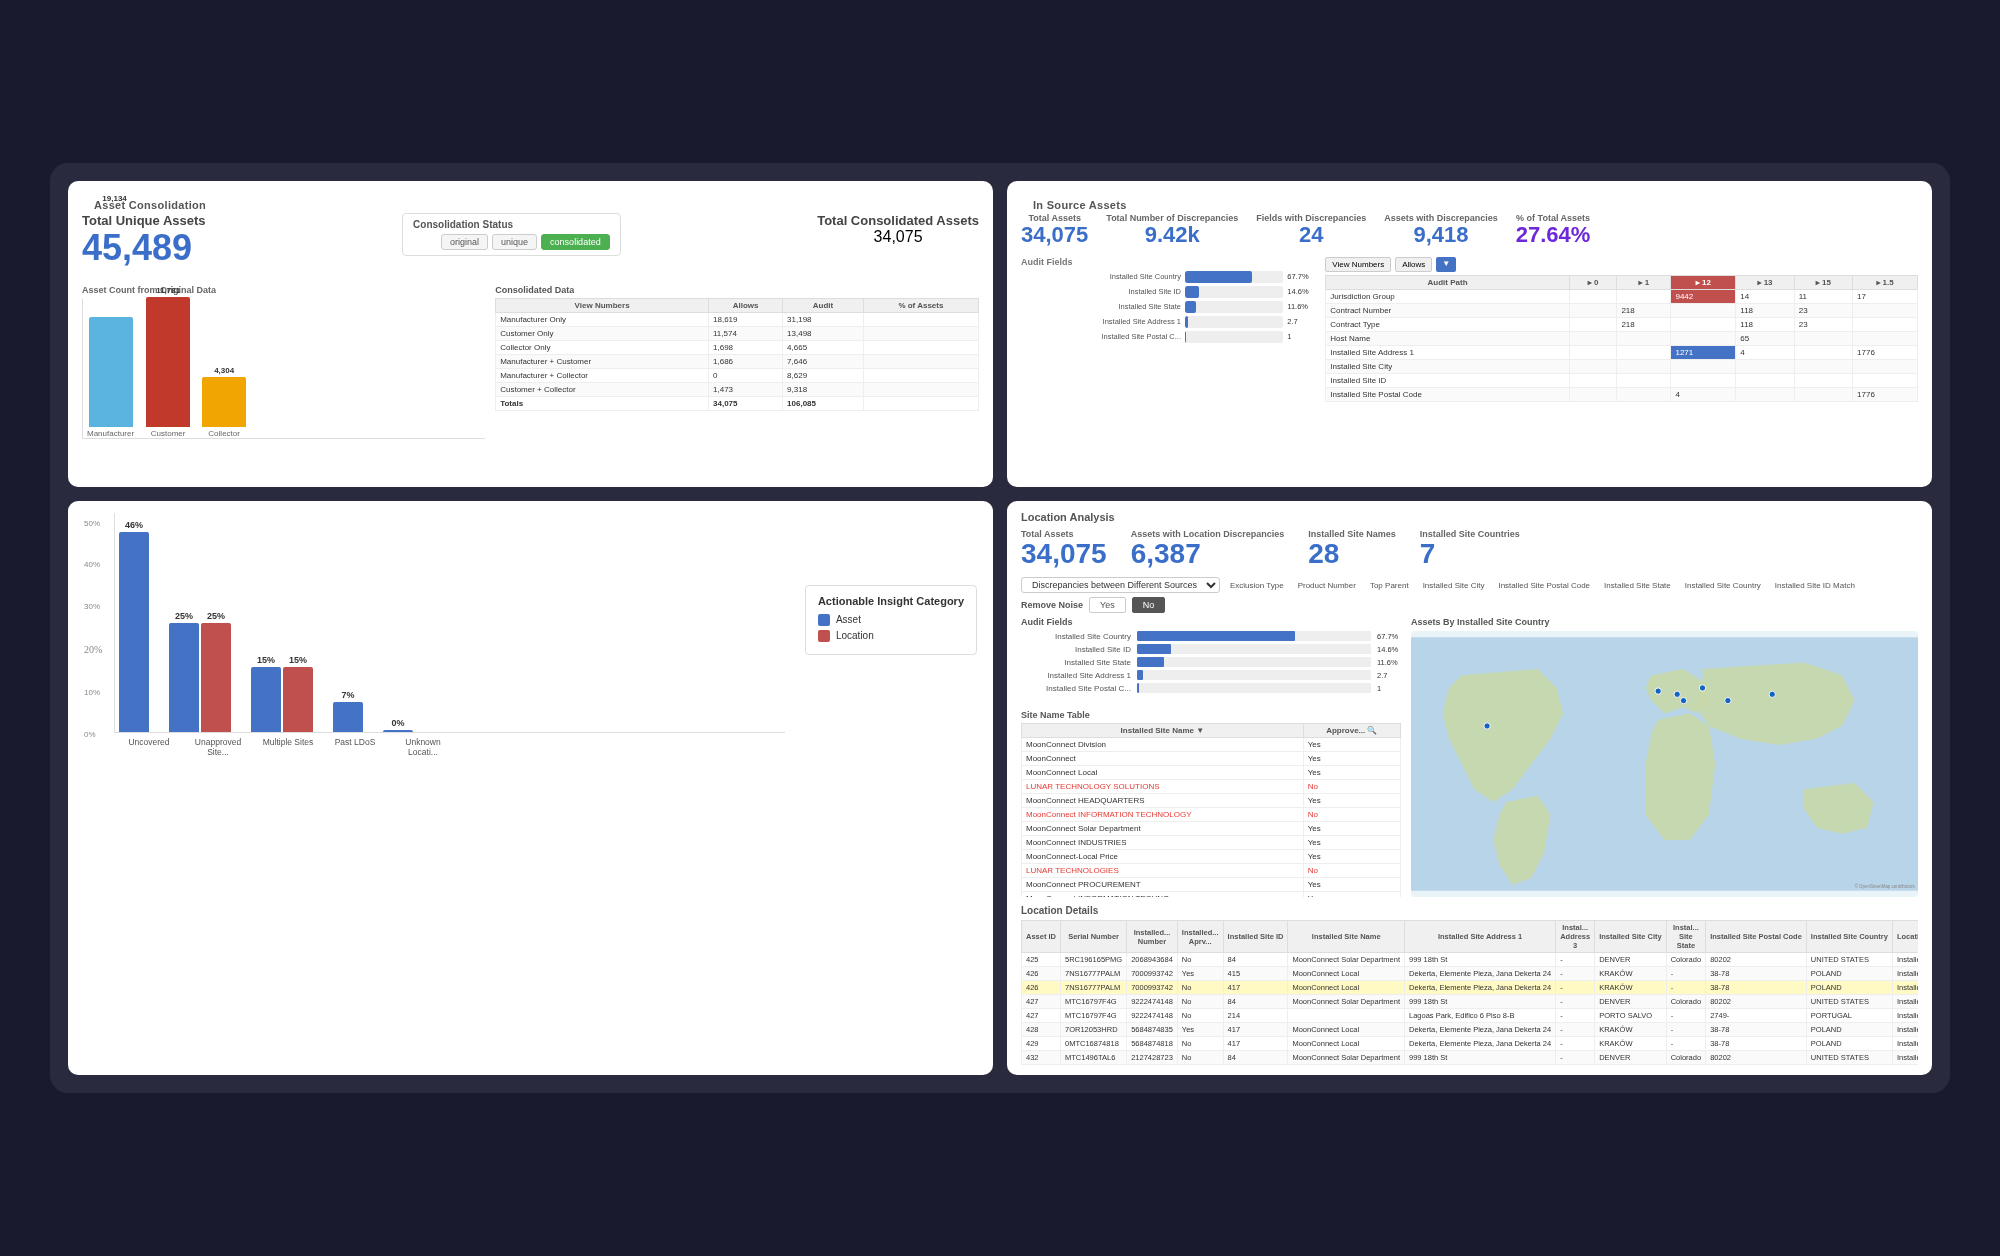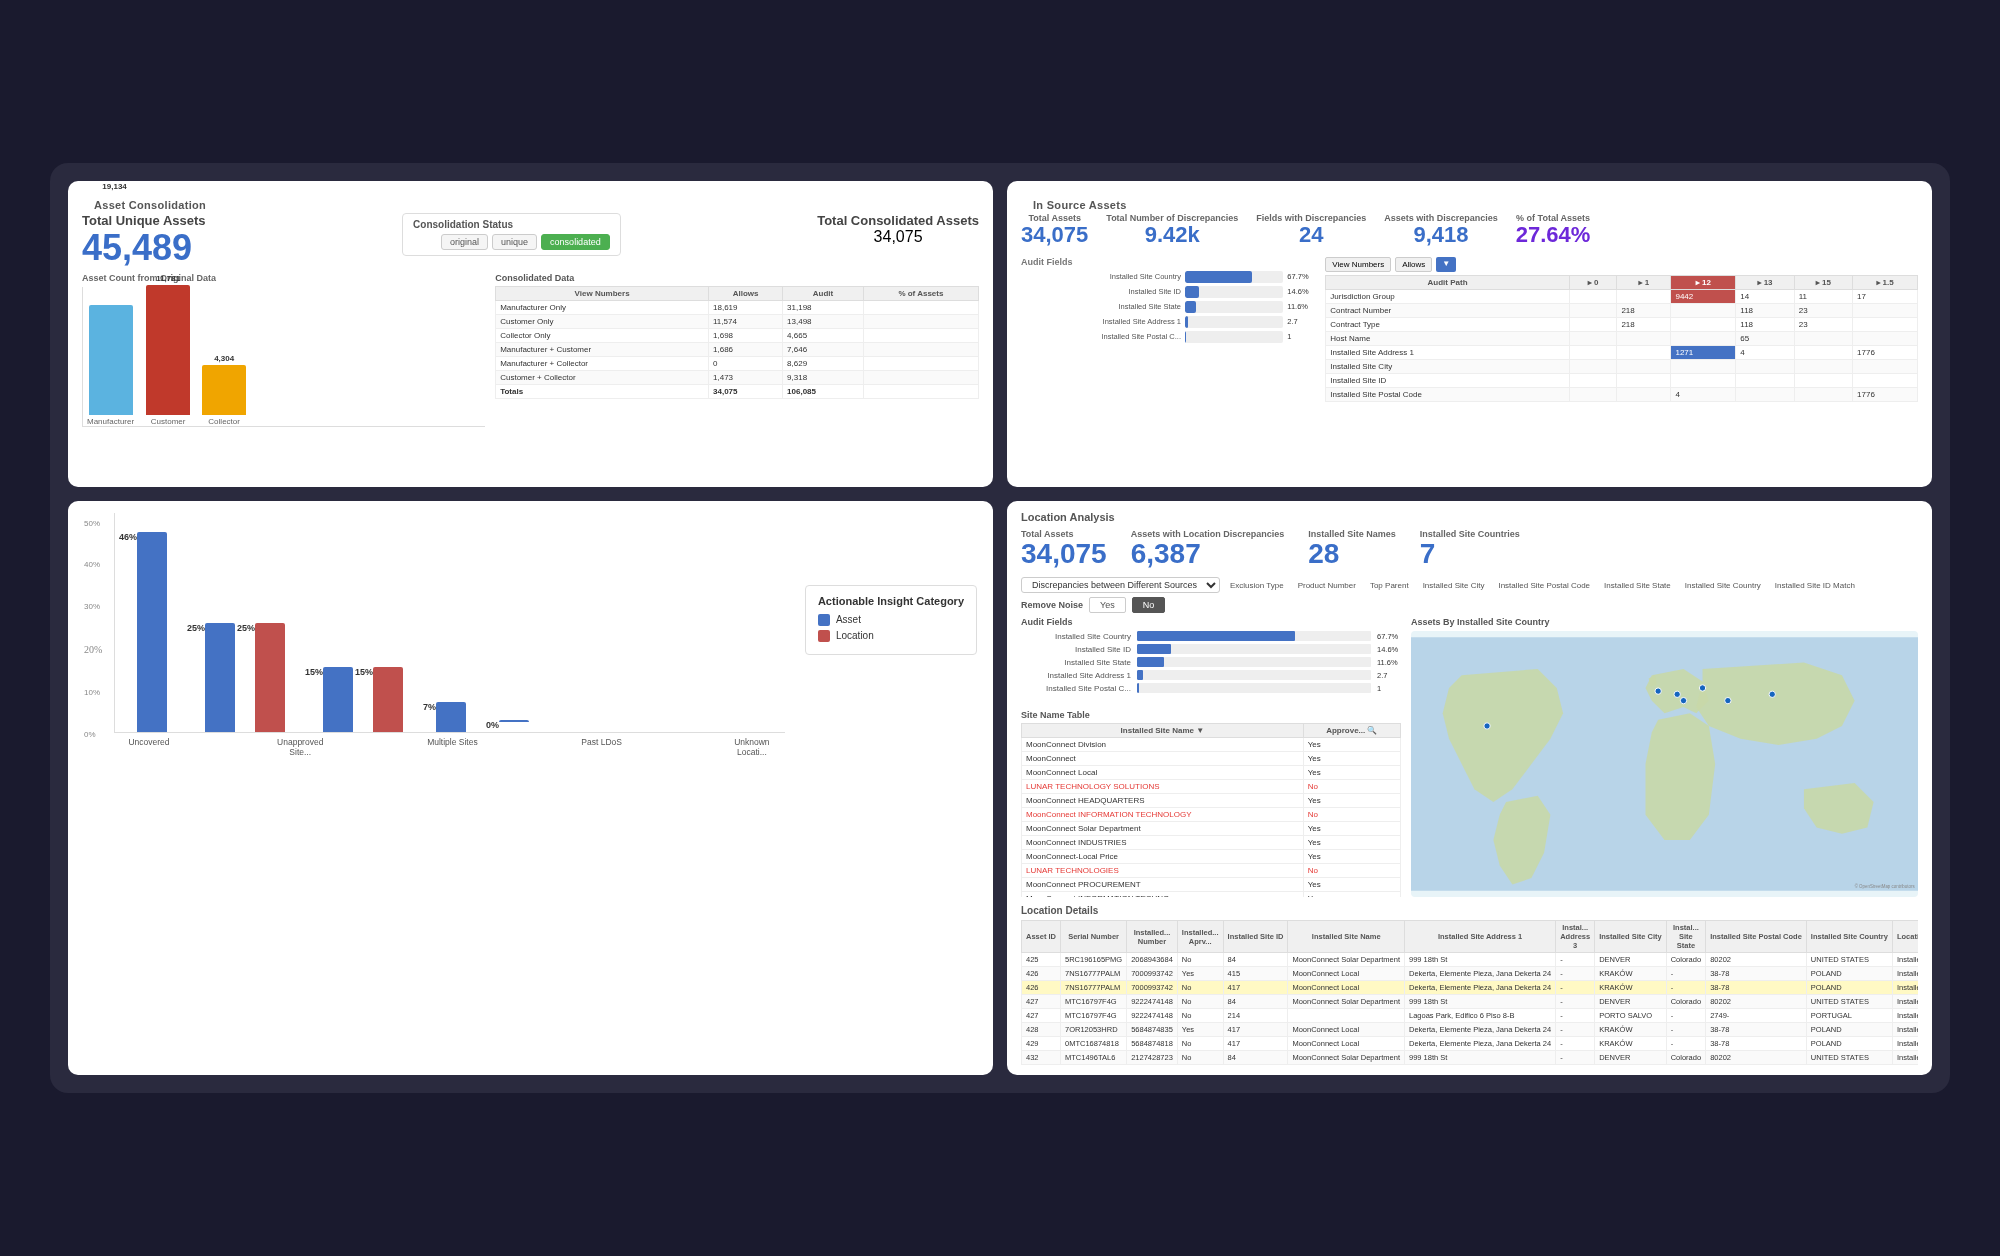--- a/index.html
+++ b/index.html
@@ -39,21 +39,21 @@
     }
 
     
     .asset-consolidation {
       padding: 10px 14px 10px;
     }
     .ac-header {
       display: flex;
       justify-content: space-between;
       align-items: flex-start;
-      margin-bottom: 6px;
+      margin-bottom: 18px;
     }
     .ac-title-block h2 {
       font-size: 13px;
       color: #444;
       font-weight: 600;
     }
     .ac-title-block .big-number {
       font-size: 36px;
       font-weight: 700;
       color: #3a6ec8;
@@ -493,21 +493,22 @@
 
     .ai-bar-pct {
       font-size: 9px;
       color: #333;
       font-weight: 600;
       text-align: center;
       margin-bottom: 2px;
     }
     .ai-bar-col {
       display: flex;
-      flex-direction: row;
+      flex-direction: column;
+      align-items: center;
     }
 
     .filter-row {
       display: flex;
       gap: 6px;
       align-items: center;
       margin-bottom: 4px;
     }
     .filter-select {
       border: 1px solid #ccc;
@@ -849,21 +850,21 @@
             </div>
 
             <div class="ai-bar-group">
               <div class="ai-bar-col">
                 <div class="ai-bar-pct">0%</div>
                 <div class="ai-bar blue" style="height:2px;"></div>
               </div>
             </div>
           </div>
 
-          <div style="display:flex;gap:16px;padding-left:4px;margin-top:4px;justify-content:space-between;">
+          <div style="display:flex;gap:5px;padding-left:4px;margin-top:4px;">
             <div class="ai-x-label" style="width:62px;">Uncovered</div>
             <div class="ai-x-label" style="width:66px;">Unapproved Site...</div>
             <div class="ai-x-label" style="width:64px;">Multiple Sites</div>
             <div class="ai-x-label" style="width:60px;">Past LDoS</div>
             <div class="ai-x-label" style="width:66px;">Unknown Locati...</div>
           </div>
         </div>
 
         <div class="ai-legend">
           <div class="ai-legend-title">Actionable Insight Category</div>

